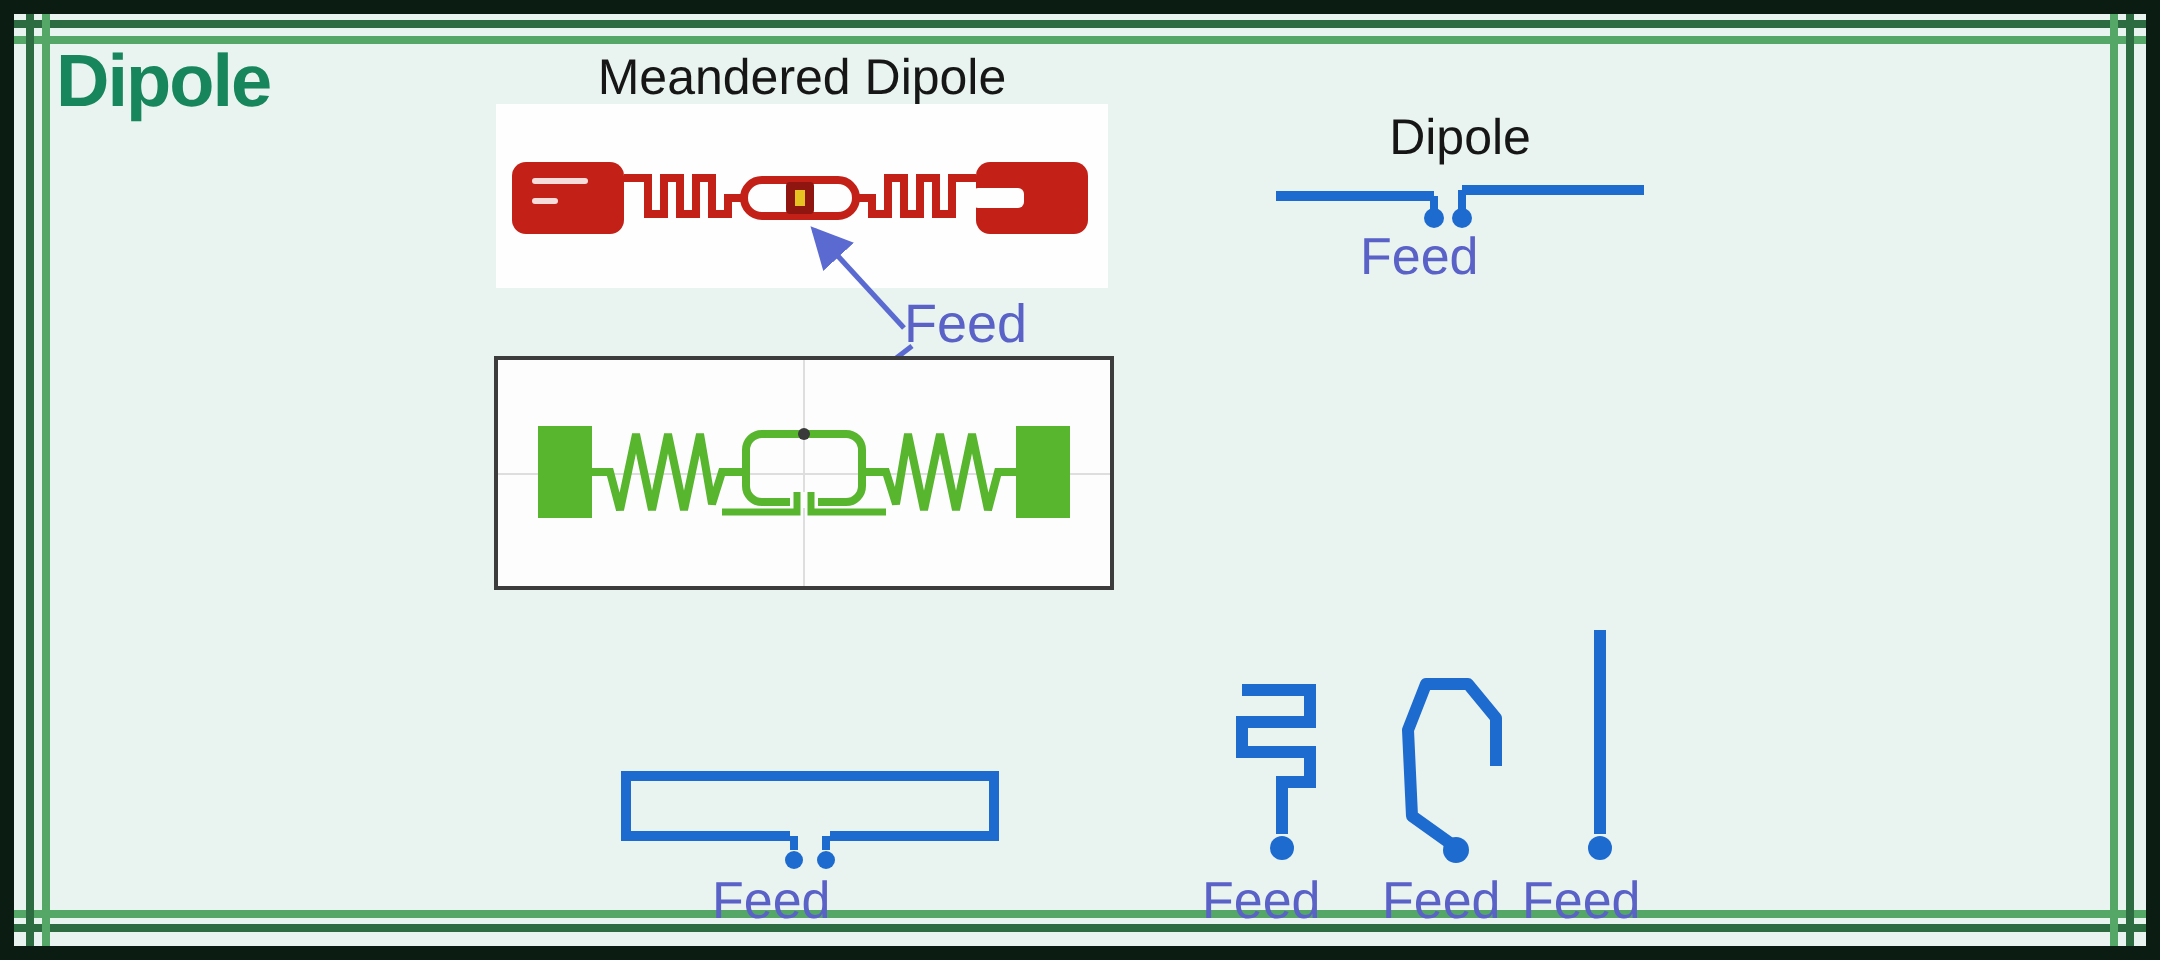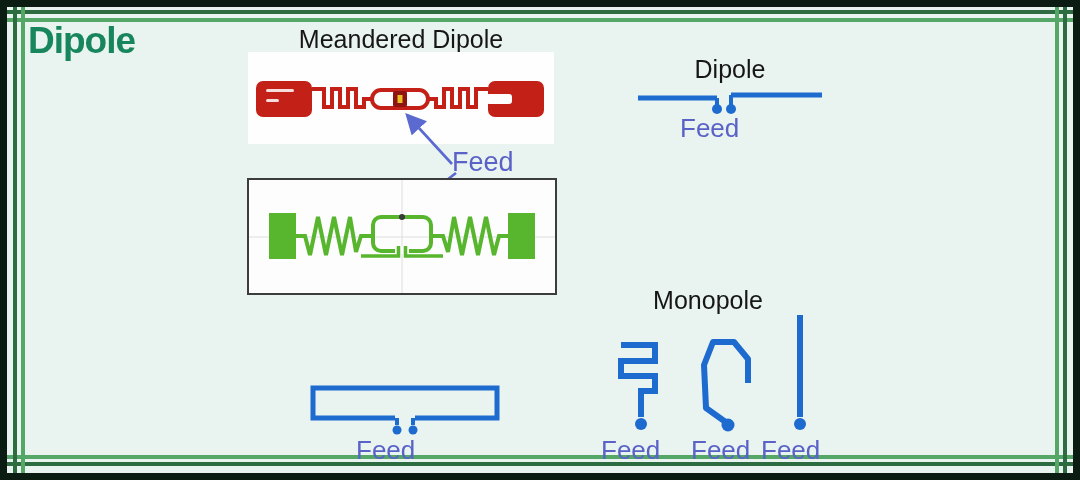--- a/index.html
+++ b/index.html
@@ -55,21 +55,20 @@
   <div class="hline dkgreen h-bot-dk"></div>
   <div class="vline dkgreen v-l-dk"></div>
   <div class="vline ltgreen v-l-lt"></div>
   <div class="vline dkgreen v-r-dk"></div>
   <div class="vline ltgreen v-r-lt"></div>
 
   <div class="logo">Dipole</div>
 
   <div class="title t-meandered">Meandered Dipole</div>
   <div class="title t-dipole">Dipole</div>
-  <div class="title t-monopole">Monopole</div>
 
   <div class="panel1">
     <svg width="292" height="52" viewBox="0 0 292 52">
       <rect x="2" y="8" width="56" height="36" rx="7" fill="#c32017"></rect>
       <rect x="12" y="16" width="28" height="3" rx="1.5" fill="#ffffff" opacity="0.85"></rect>
       <rect x="12" y="26" width="13" height="3" rx="1.5" fill="#ffffff" opacity="0.85"></rect>
       <path d="M 58 16 H 70 V 34 H 78 V 16 H 86 V 34 H 94 V 16 H 102 V 34 H 110 V 26 H 118" stroke="#c32017" stroke-width="4" fill="none"></path>
       <rect x="118" y="17" width="56" height="18" rx="9" stroke="#c32017" stroke-width="4" fill="none"></rect>
       <path d="M 234 16 H 222 V 34 H 214 V 16 H 206 V 34 H 198 V 16 H 190 V 34 H 182 V 26 H 174" stroke="#c32017" stroke-width="4" fill="none"></path>
       <rect x="234" y="8" width="56" height="36" rx="7" fill="#c32017"></rect>

